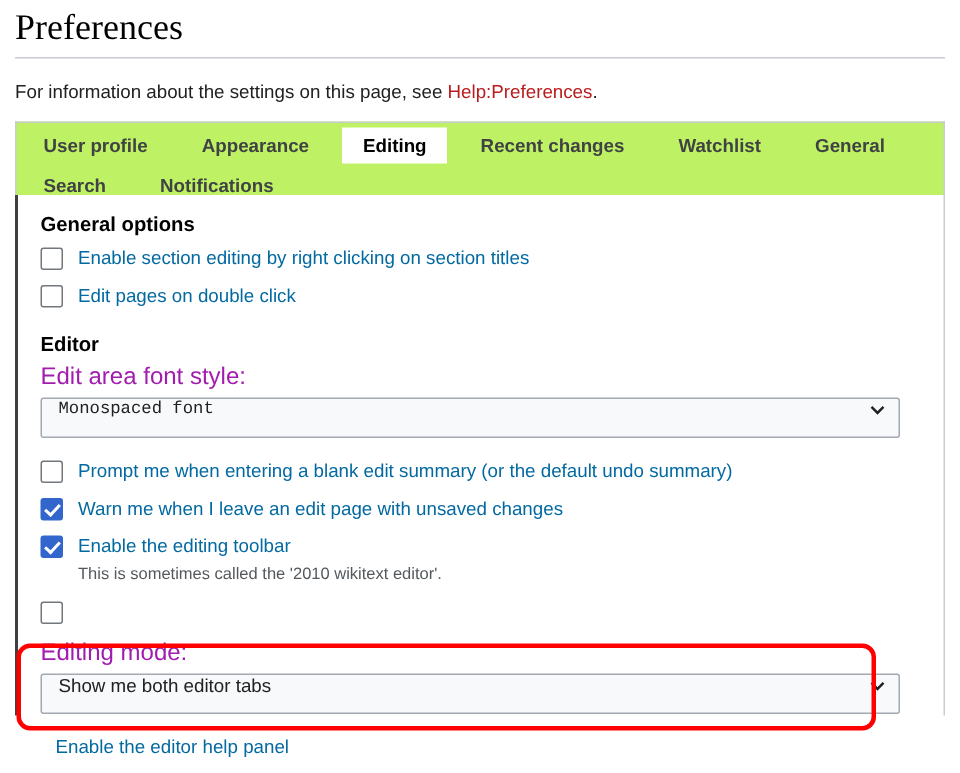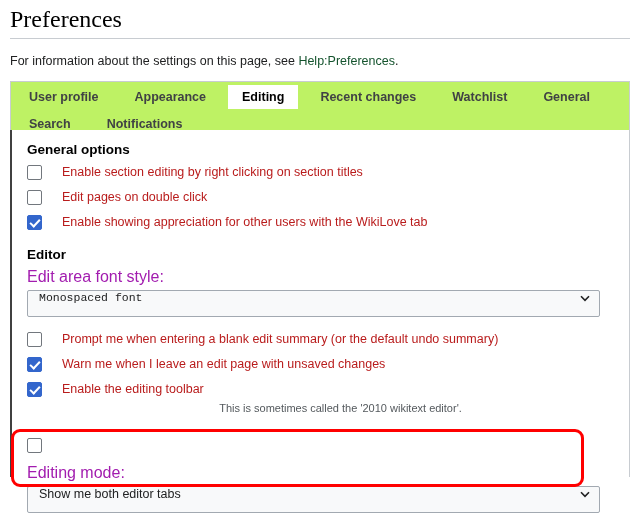--- a/index.html
+++ b/index.html
@@ -30,21 +30,21 @@
   }
 
   
   .intro {
     font-size: 12.5px;
     line-height: 16px;
     padding: 14px 0 0 10px;
     color: #202122;
   }
   .intro a {
-    color: #14532d;
+    color: #b91c1c;
     text-decoration: none;
   }
 
   
   .tabs {
     margin: 12px 10px 0 10px;
     background: #bef264;
     border: 1px solid #c8ccd1;
     border-bottom: none;
     display: flex;
@@ -113,31 +113,30 @@
     position: absolute;
     left: 4px; top: 1px;
     width: 4px; height: 8px;
     border: solid #ffffff;
     border-width: 0 2px 2px 0;
     transform: rotate(43deg);
   }
   .cb-label {
     font-size: 12.5px;
     line-height: 16px;
-    margin-left: 20px;
-    color: #b91c1c;
+    margin-left: 10px;
+    color: #0369a1;
   }
   .help-text {
     font-size: 11px;
     line-height: 14px;
     color: #54595d;
     padding-left: 40px;
     margin-top: -6px;
-    margin-bottom: 22px;
-    text-align: center;
+    margin-bottom: 10px;
   }
 
   .field-label {
     font-size: 16px;
     line-height: 16px;
     color: #a21caf;
     padding-left: 15px;
     margin-bottom: 5px;
   }
   .select {
@@ -200,24 +199,20 @@
     <div class="field-row">
       <div class="cb"></div>
       <div class="cb-label">Enable section editing by right clicking on section titles</div>
     </div>
 
     <div class="field-row">
       <div class="cb"></div>
       <div class="cb-label">Edit pages on double click</div>
     </div>
 
-    <div class="field-row">
-      <div class="cb checked"></div>
-      <div class="cb-label">Enable showing appreciation for other users with the WikiLove tab</div>
-    </div>
 
     <div class="section-head editor">Editor</div>
 
     <div class="field-label">Edit area font style:</div>
     <div class="select mono">
       <span>Monospaced font</span>
       <span class="chev">
         <svg width="12" height="12" viewBox="0 0 12 12">
             <path d="M2 4.3 L6 8.3 L10 4.3" fill="none" stroke="#202122" stroke-width="1.6"></path>
           </svg>

